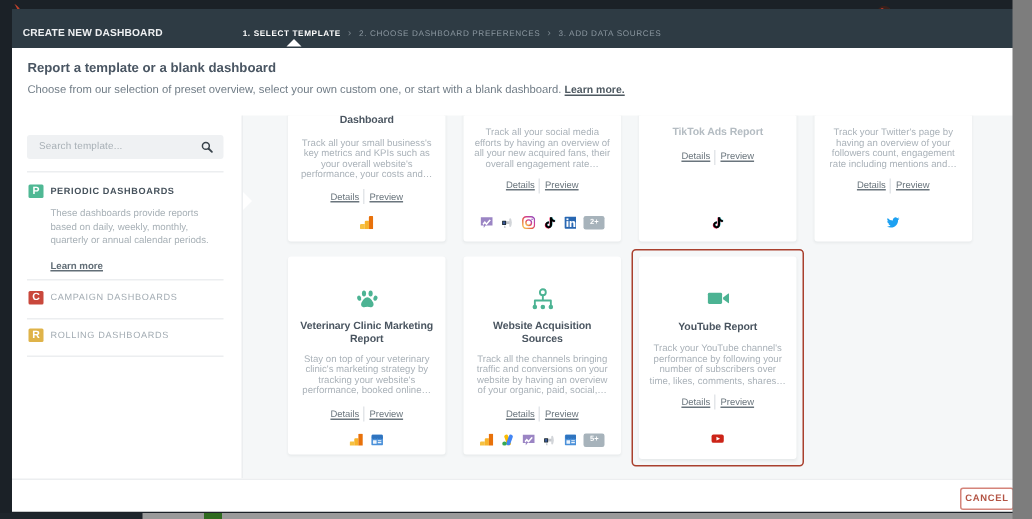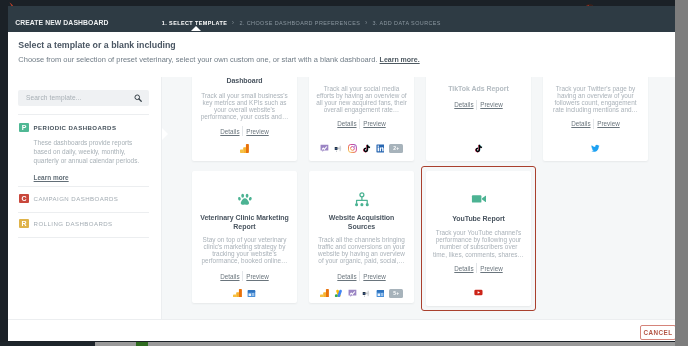--- a/index.html
+++ b/index.html
@@ -193,22 +193,22 @@
         <span class="step active">1. SELECT TEMPLATE</span>
         <span class="chev">›</span>
         <span class="step">2. CHOOSE DASHBOARD PREFERENCES</span>
         <span class="chev">›</span>
         <span class="step">3. ADD DATA SOURCES</span>
       </div>
       <div class="notch"></div>
     </div>
 
     <div class="m-head2">
-      <div class="h-title">Select a template or a blank including</div>
-      <div class="h-sub"><span>Choose from our selection of preset veterinary, select your own custom one, or start with a blank dashboard.</span> <a href="#">Learn more.</a></div>
+      <div class="h-title">Report a template or a blank dashboard</div>
+      <div class="h-sub"><span>Choose from our selection of preset overview, select your own custom one, or start with a blank dashboard.</span> <a href="#">Learn more.</a></div>
     </div>
 
     <div class="m-body">
       <div class="sidebar">
         <div class="search">
           <div class="ph">Search template...</div>
           <svg class="mg" width="8" height="8" viewBox="0 0 16 16">
             <circle cx="6.5" cy="6.5" r="4.6" fill="none" stroke="#39434b" stroke-width="2"></circle>
             <line x1="10" y1="10" x2="14.5" y2="14.5" stroke="#39434b" stroke-width="2.4" stroke-linecap="round"></line>
           </svg>

